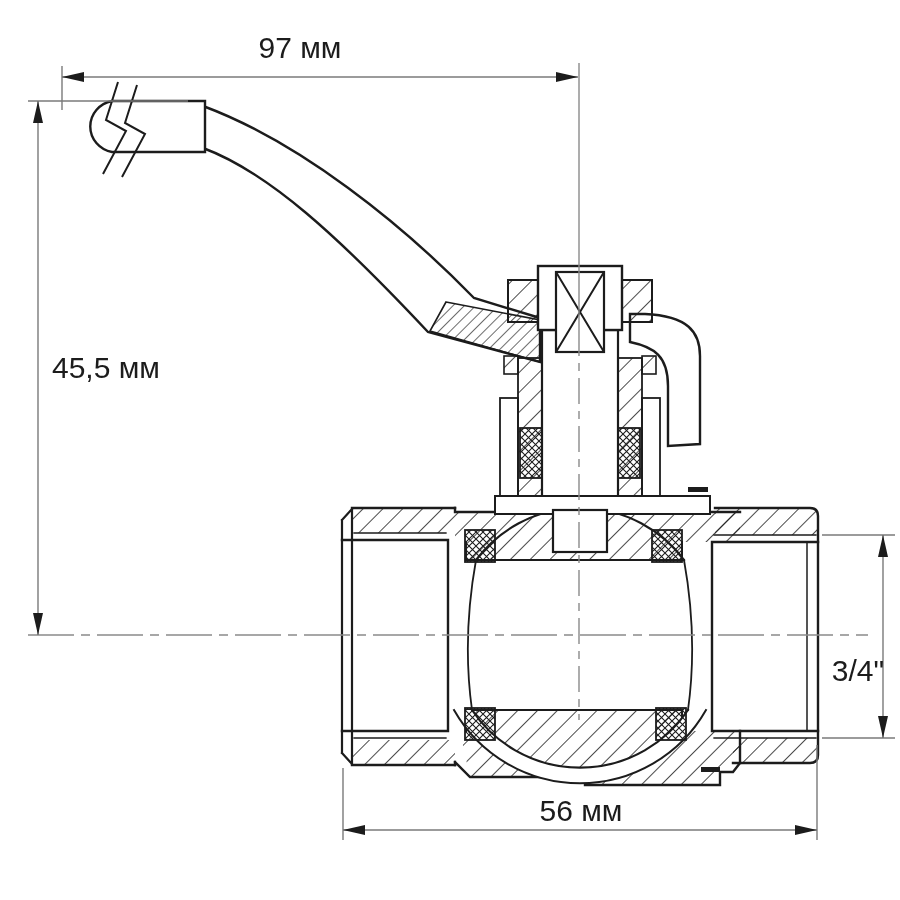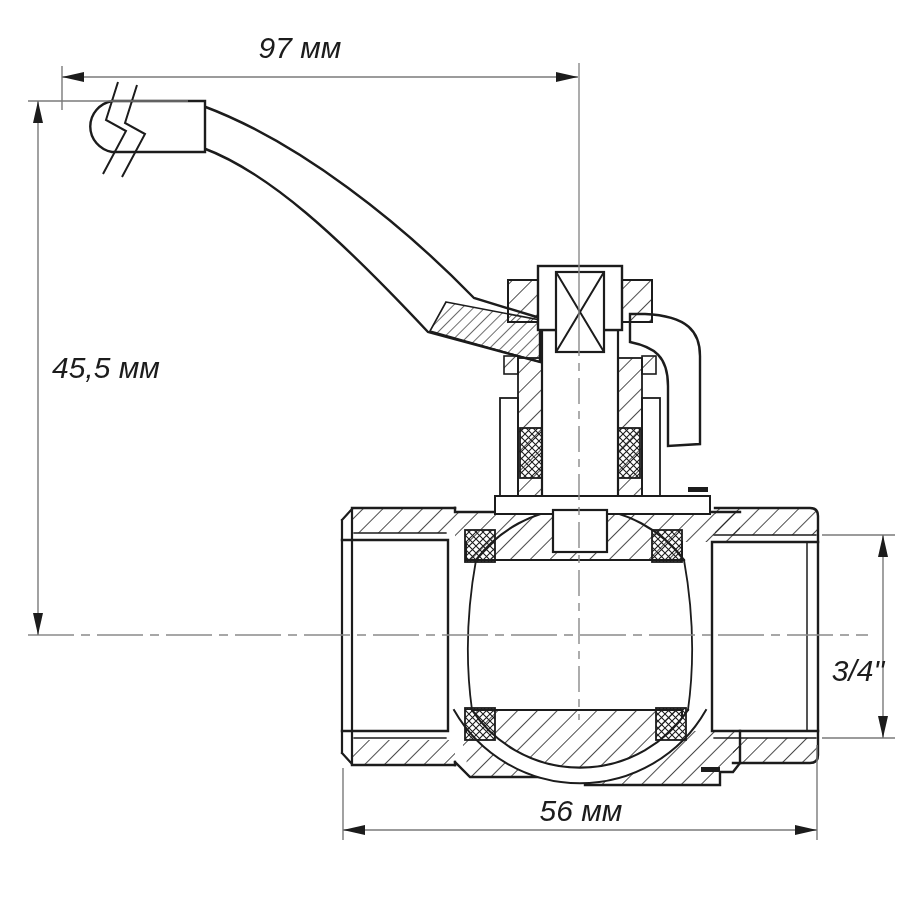--- a/index.html
+++ b/index.html
@@ -1,16 +1,16 @@
 <!DOCTYPE html>
 <html><head>
 <meta charset="utf-8">
 <style>
   html,body{margin:0;padding:0;background:#ffffff;}
-  .canvas{width:900px;height:900px;position:relative;background:#fff;overflow:hidden;font-style:italic;}
+  .canvas{width:900px;height:900px;position:relative;background:#fff;overflow:hidden;}
   svg{display:block;}
   text{font-family:"Liberation Sans","DejaVu Sans",sans-serif;fill:#1c1c1c;}
   .dim-text{font-size:30px;}
 </style>
 </head>
 <body>
 
 <div class="canvas">
 <svg width="900" height="900" viewBox="0 0 900 900">
   <defs>

